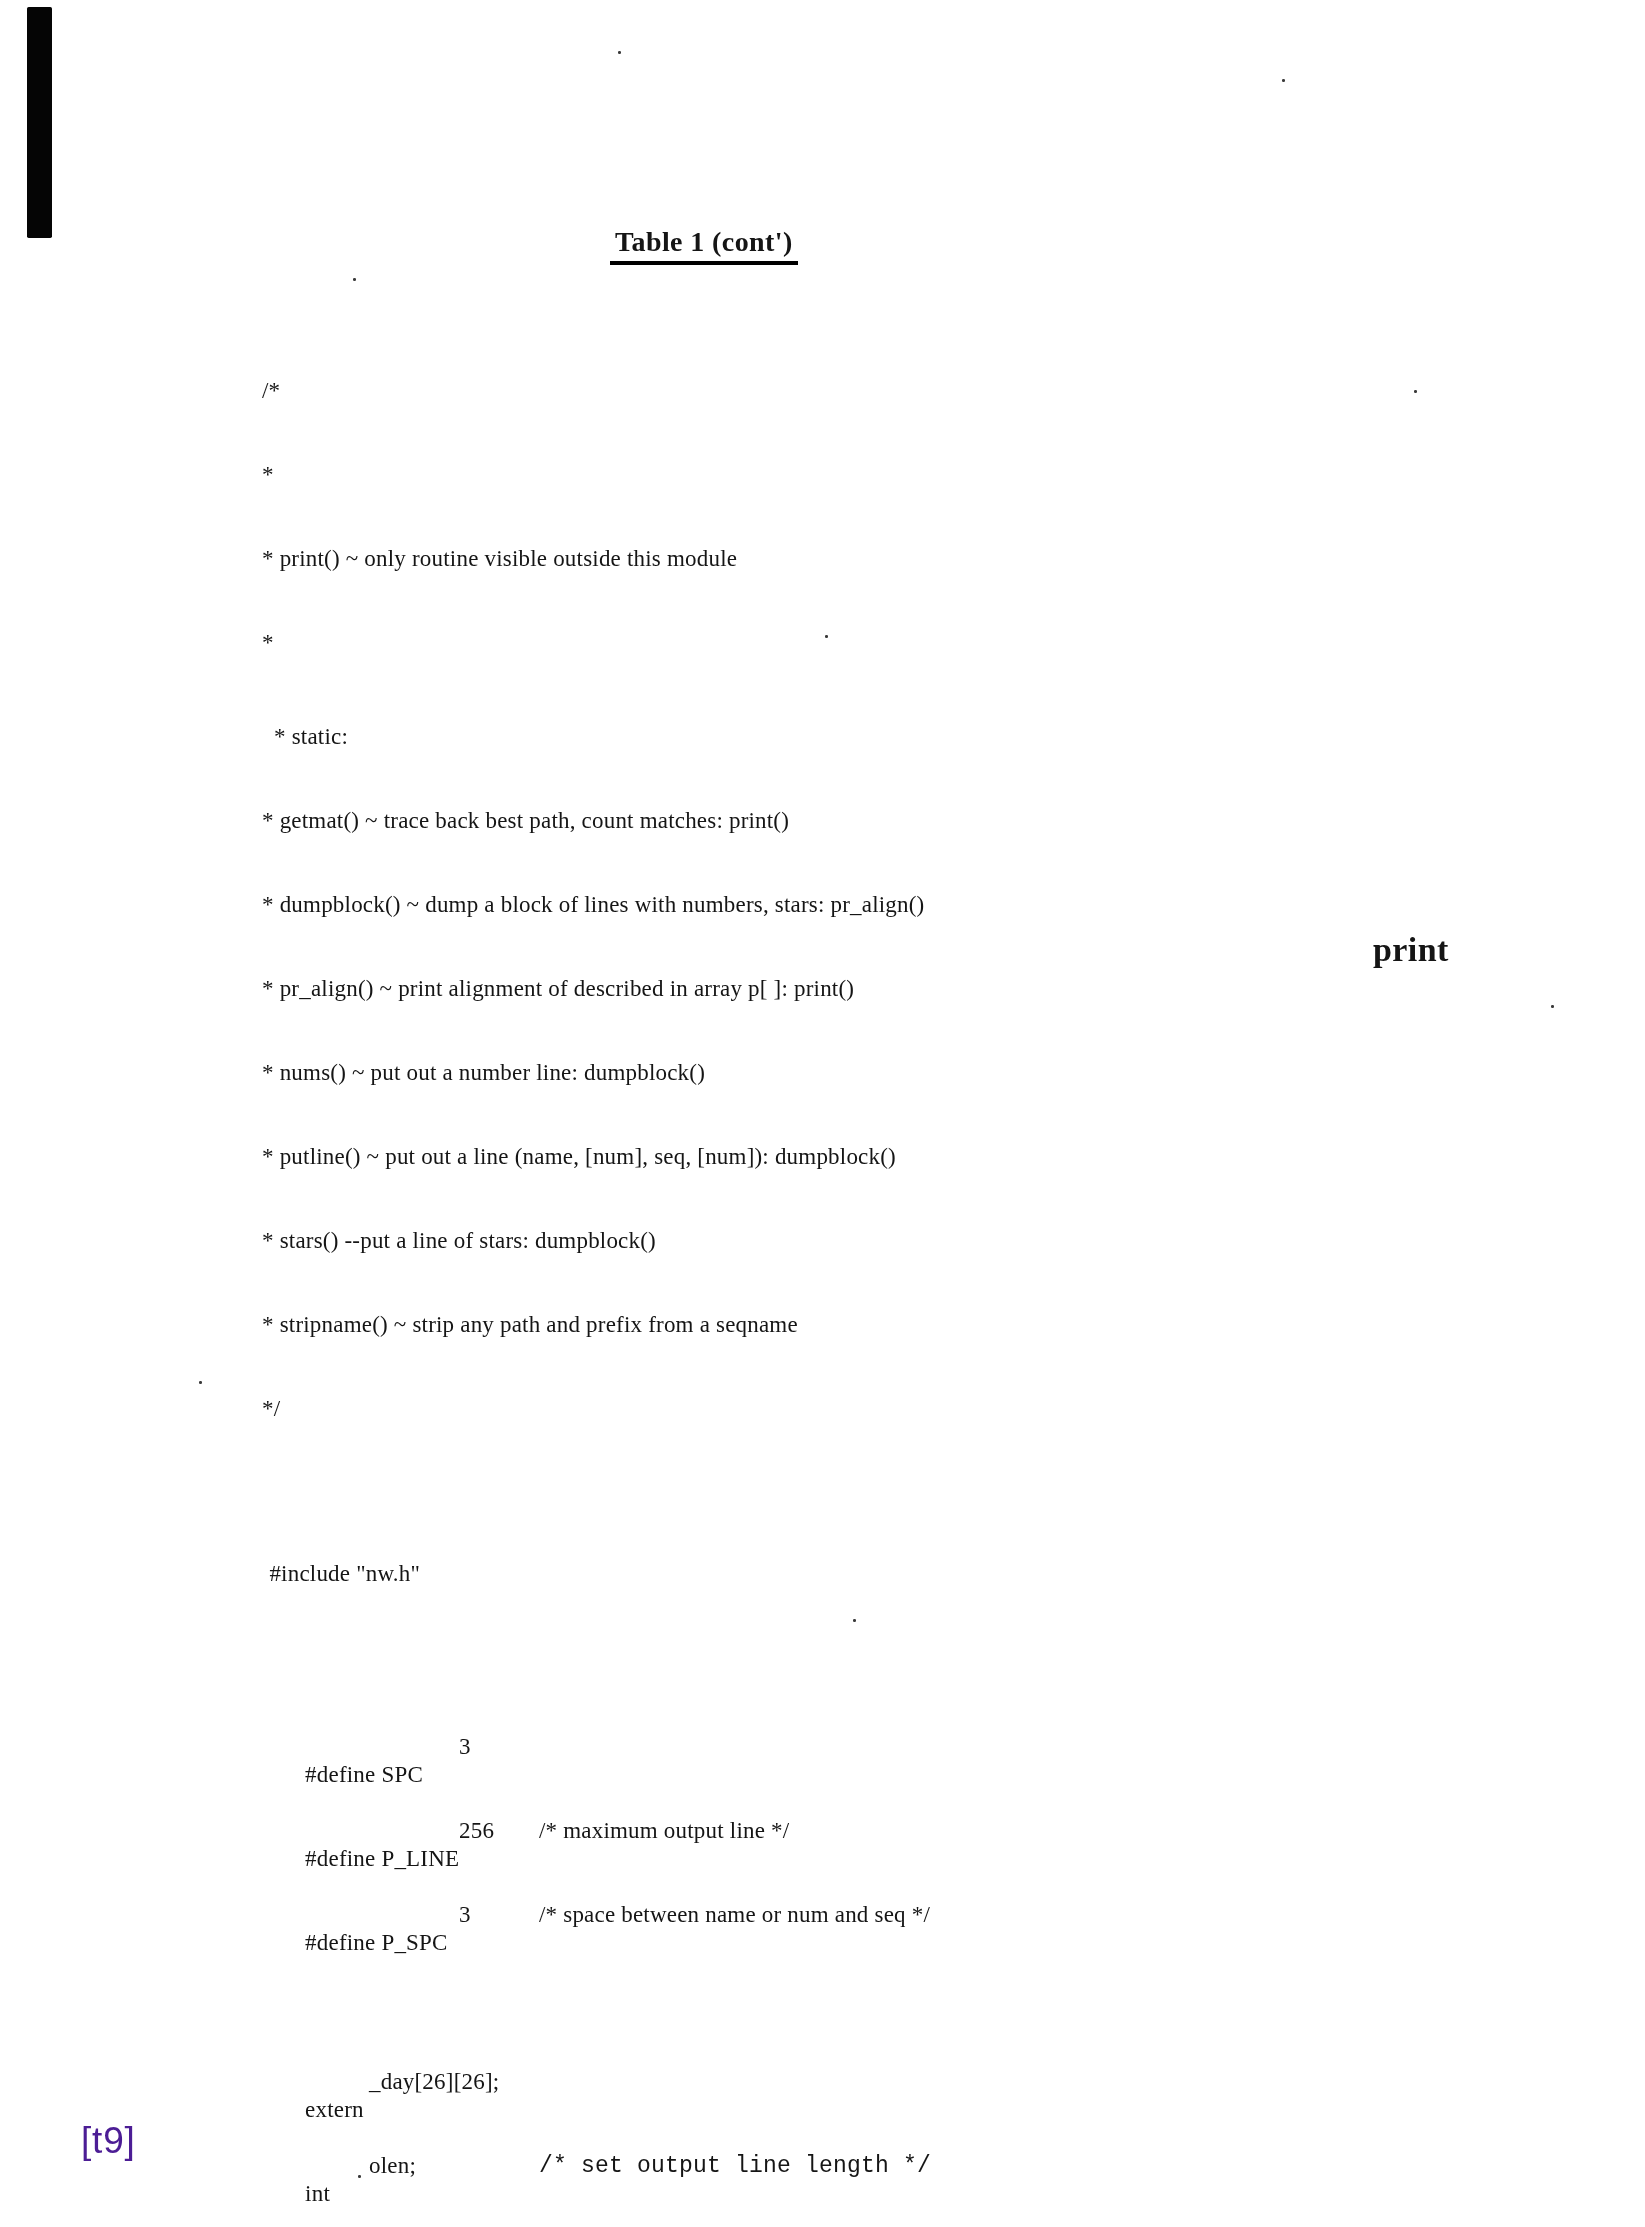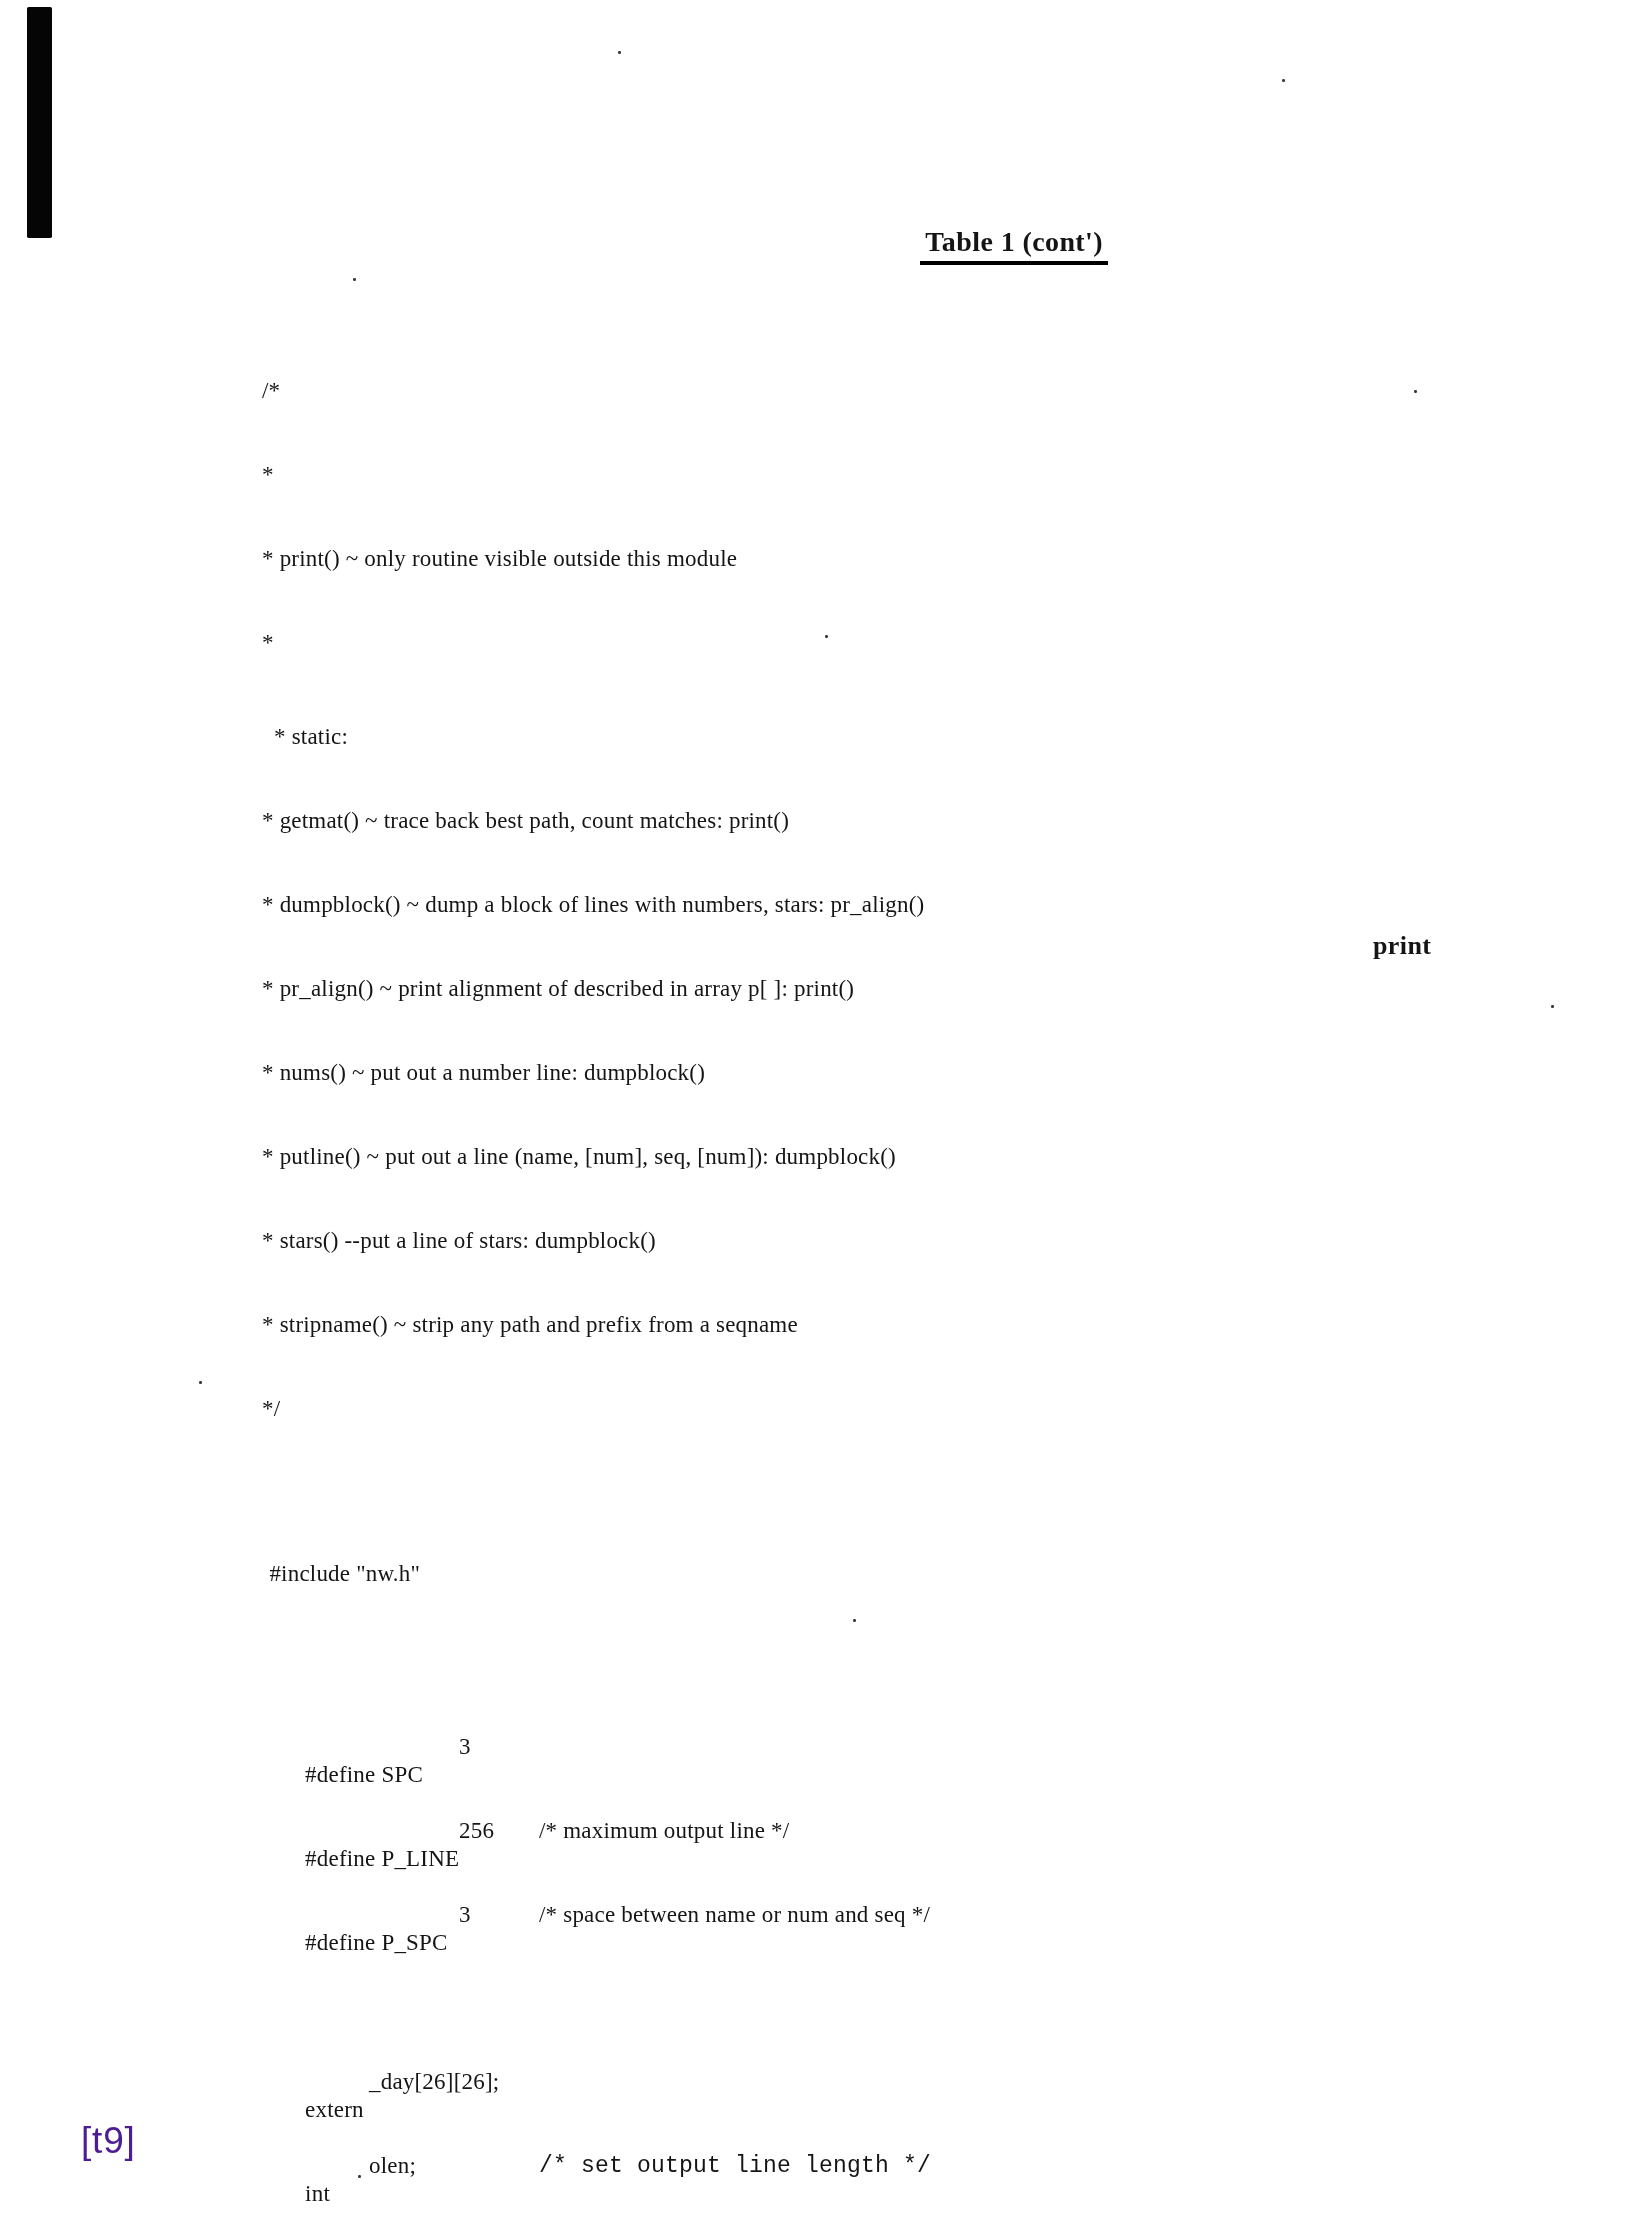--- a/index.html
+++ b/index.html
@@ -12,21 +12,21 @@
     overflow:hidden;
   }
   
   .edge-bar{
     position:absolute;left:26.5px;top:6.6px;width:25px;height:231px;
     background:#050505;border-radius:1.7px;
   }
   
   .title-wrap{
     position:absolute;left:610px;top:226px;width:498px;
-    text-align:right;
+    text-align:left;
   }
   .title-text{
     display:inline-block;
     font-size:28px;font-weight:bold;letter-spacing:0.4px;
     border-bottom:4.1px solid #000;
     padding:0 5px 2.5px 5px;
   }
   
   .code-flow{
     position:absolute;left:257px;top:265px;width:1294px;
@@ -43,21 +43,21 @@
   .gdecl{left:112px;}
   .gcmt{left:282px;font-family:Liberation Mono, monospace;}
   
   .mt12{margin-top:10px;margin-left:12px;}
   .mt30{margin-top:25px;}
   .mt40{margin-top:33px;}
   .mt32{margin-top:26.5px;}
   
   .side-label{
     position:absolute;left:1373px;top:931px;
-    font-size:26px;font-weight:bold;letter-spacing:0.4px;text-align:center;
+    font-size:34px;font-weight:bold;letter-spacing:0.4px;text-align:center;
   }
   
   .footer-tag{
     position:absolute;left:81px;top:2120px;
     font-family:"Liberation Sans", sans-serif;
     font-size:37px;font-weight:normal;letter-spacing:0.8px;color:#4c1d95;
   }
   
   .dot{position:absolute;width:2.5px;height:2.5px;background:#3a3a3a;border-radius:50%;}
 </style>

